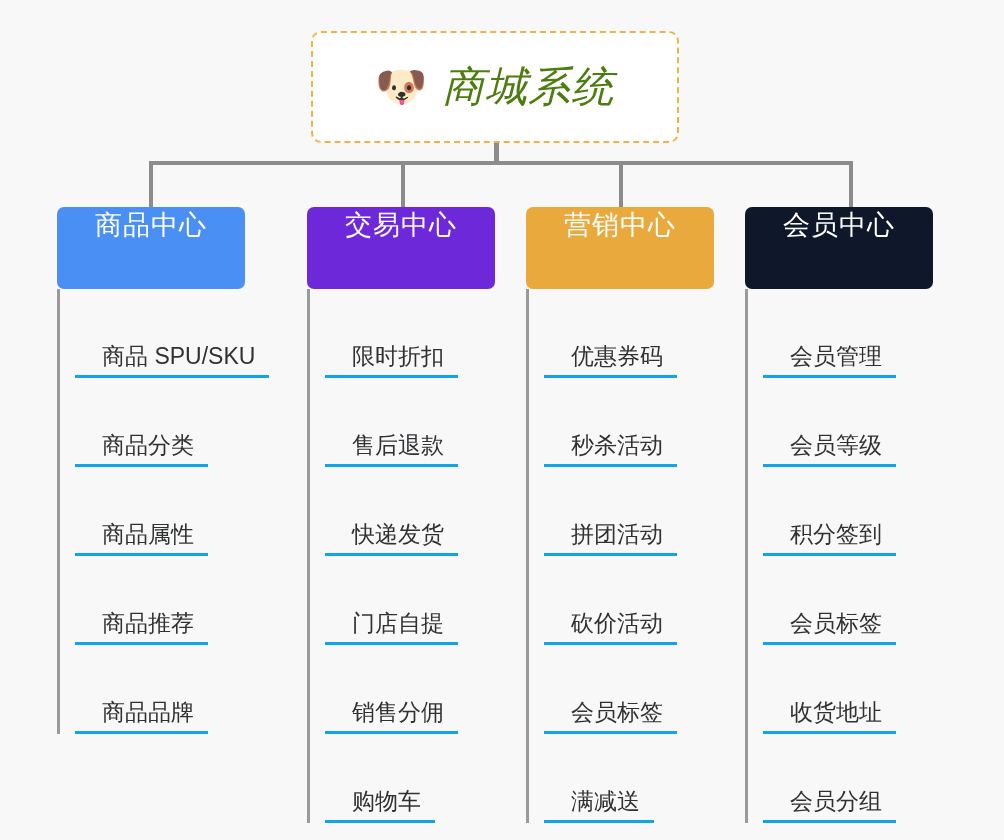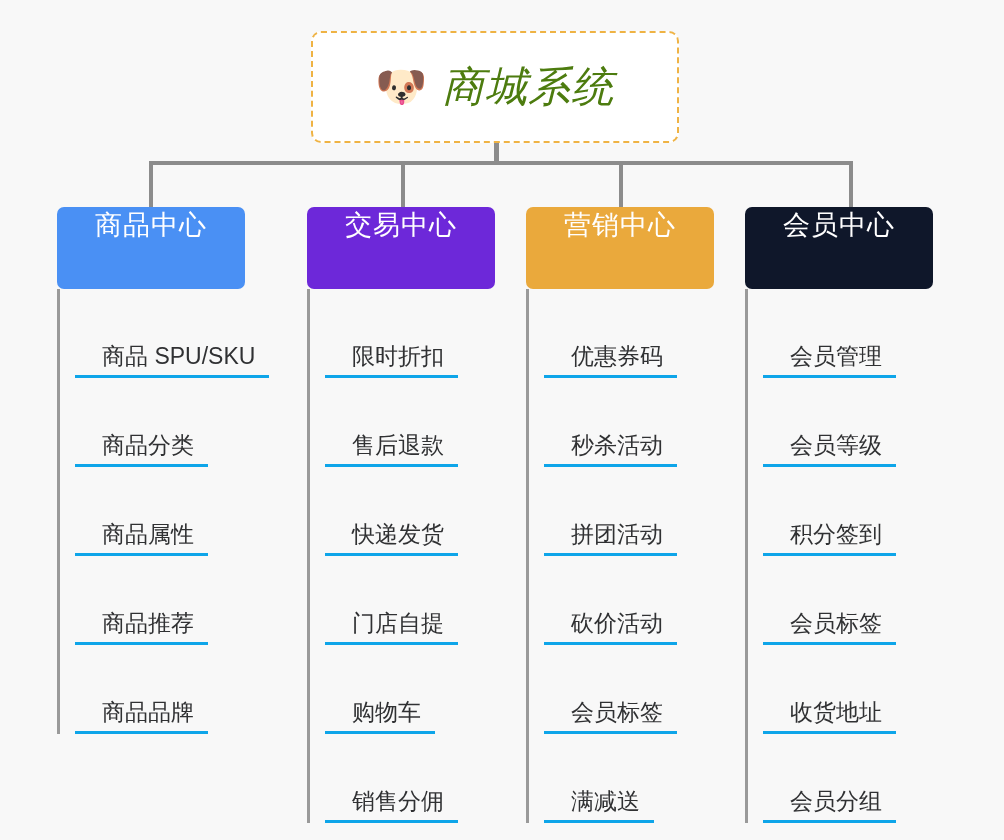--- a/index.html
+++ b/index.html
@@ -158,24 +158,24 @@
       <div class="leaf">
           <span class="leaf-inner">售后退款</span>
         </div>
       <div class="leaf">
           <span class="leaf-inner">快递发货</span>
         </div>
       <div class="leaf">
           <span class="leaf-inner">门店自提</span>
         </div>
       <div class="leaf">
+          <span class="leaf-inner">销售分佣</span>
+        </div>
+      <div class="leaf">
           <span class="leaf-inner">购物车</span>
-        </div>
-      <div class="leaf">
-          <span class="leaf-inner">销售分佣</span>
         </div>
     </div>
   </div>
 
   <div class="column col-2">
     <div class="cat-box" style="background:#eaa93c;">
       <span>营销中心</span>
     </div>
     <div class="leaf-list">
       <div class="leaf">

